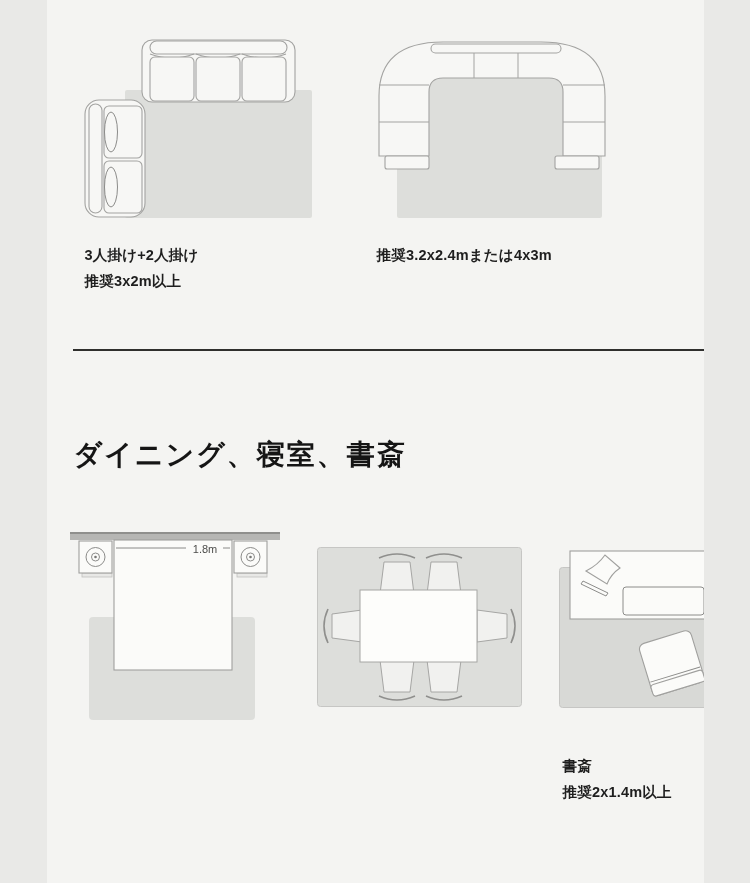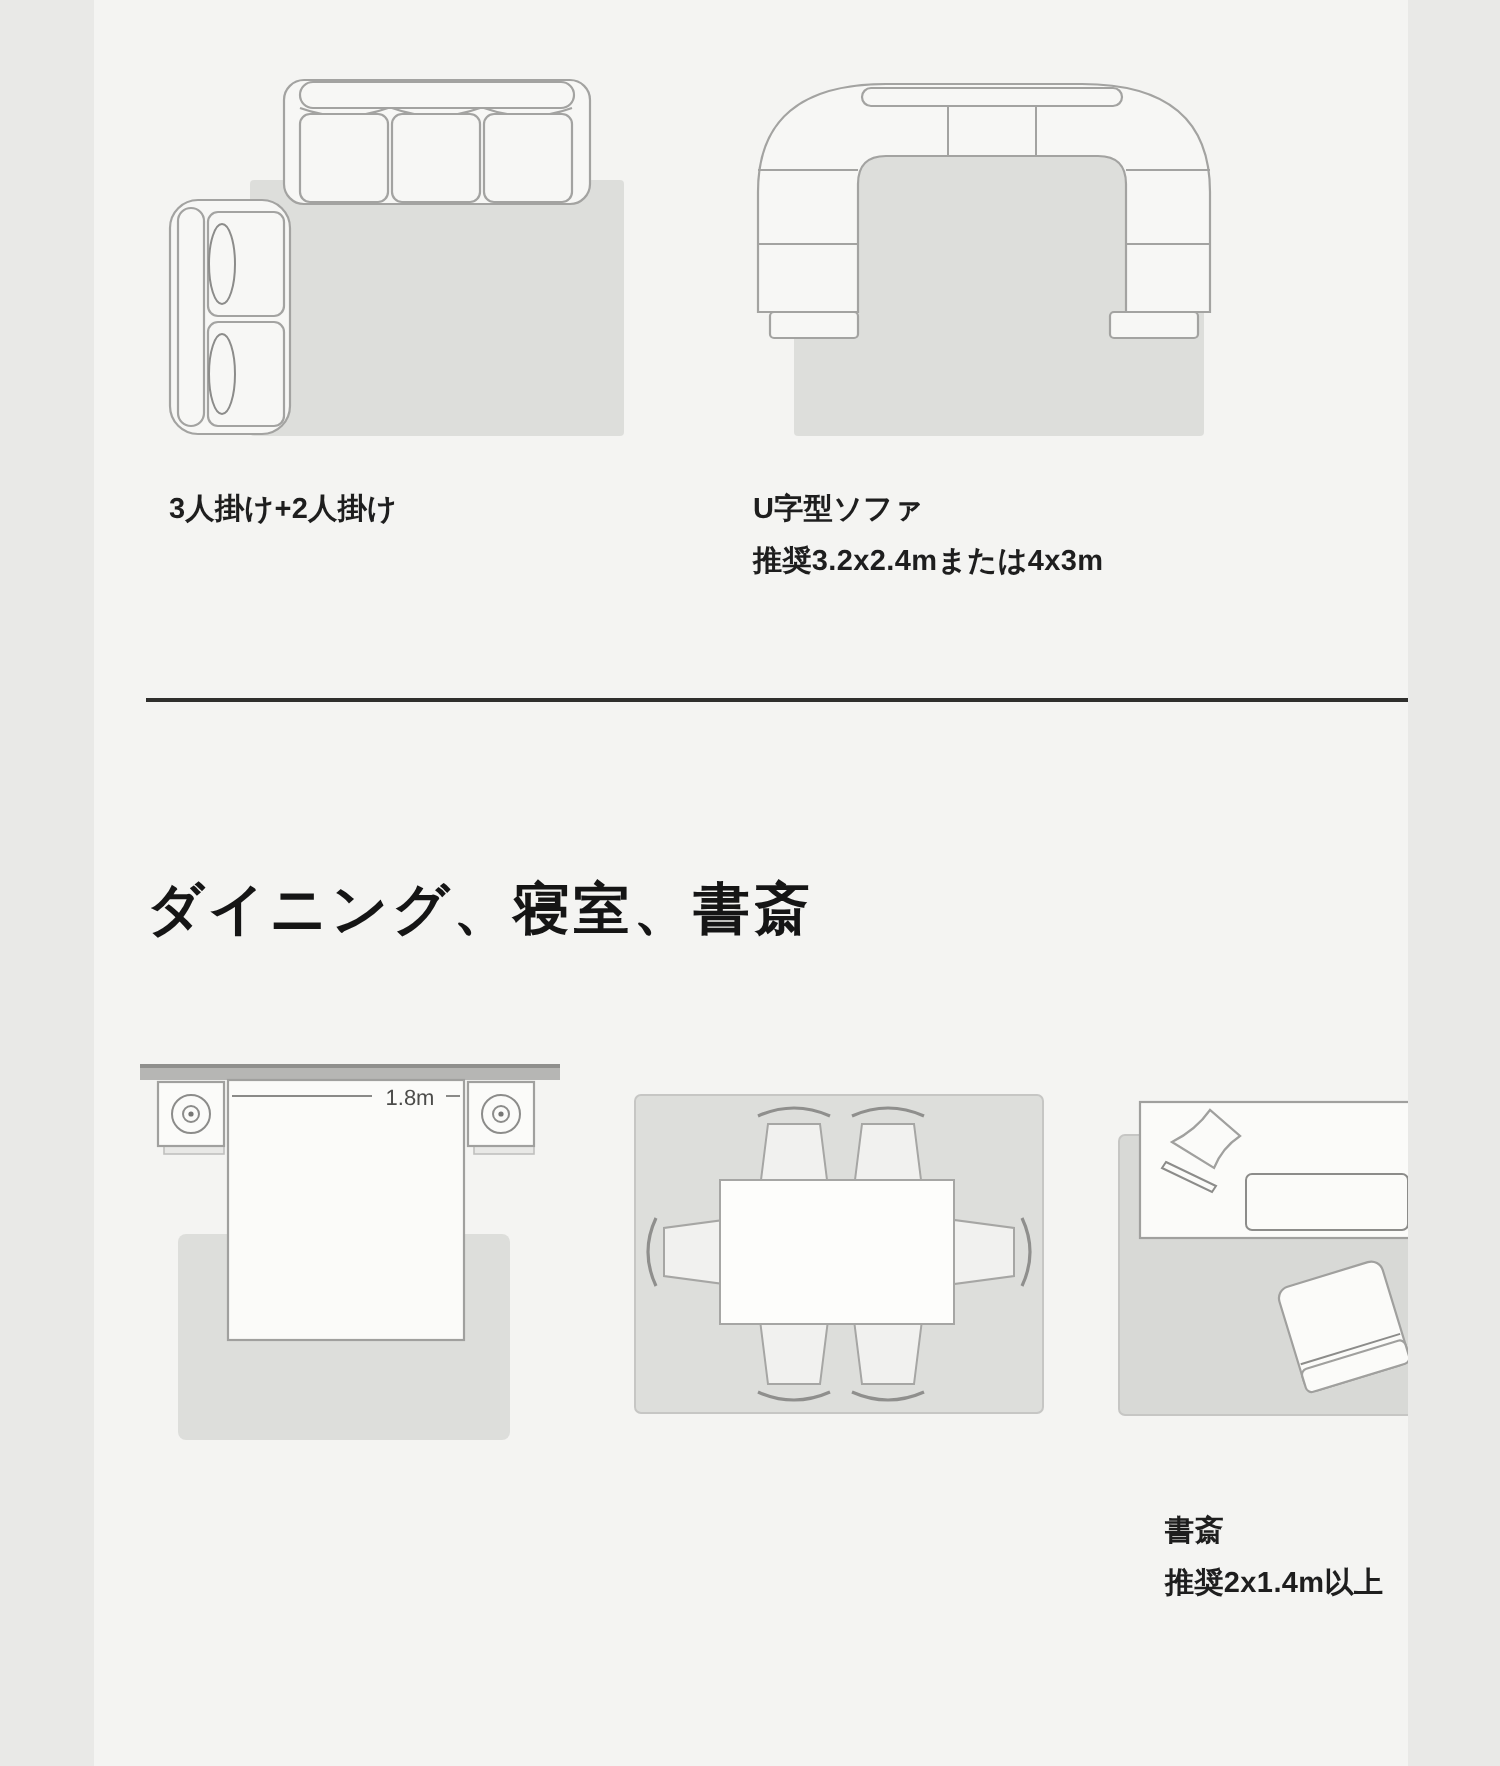--- a/index.html
+++ b/index.html
@@ -65,23 +65,23 @@
       <line x1="186" y1="47" x2="228" y2="47"></line>
       <line x1="2" y1="84" x2="52" y2="84"></line>
       <line x1="186" y1="84" x2="228" y2="84"></line>
       <rect x="8" y="118" width="44" height="13" rx="2"></rect>
       <rect x="178" y="118" width="44" height="13" rx="2"></rect>
     </g>
   </svg>
 
   <div class="caption" style="left:38px;top:242px">
     <div>3人掛け+2人掛け</div>
+    <div>推奨3x2m以上</div>
   </div>
   <div class="caption" style="left:330px;top:242px">
-    <div>U字型ソファ</div>
     <div>推奨3.2x2.4mまたは4x3m</div>
   </div>
 
   <div class="divider"></div>
   <h2 class="heading" style="margin:0">ダイニング、寝室、書斎</h2>
 
   <svg class="abs" style="left:23px;top:531px" width="210" height="191" viewBox="0 0 210 191">
     <rect class="wall" x="0" y="1" width="210" height="8"></rect>
     <rect class="wall-top" x="0" y="1" width="210" height="2"></rect>
     <g>
@@ -151,18 +151,18 @@
       <line x1="173" y1="22.5" x2="168.7" y2="29.8"></line>
       <line x1="171" y1="19" x2="162.5" y2="19"></line>
       <line x1="173" y1="15.5" x2="168.7" y2="8.2"></line>
       <line x1="177" y1="15.5" x2="181.3" y2="8.2"></line>
       <circle cx="175" cy="19" r="3.5" stroke-width="2" stroke="#6e6e6c"></circle>
     </g>
   </svg>
 
   <div class="caption" style="left:42px;top:753px">
   </div>
-  <div class="caption" style="left:536px;top:753px">
+  <div class="caption" style="left:516px;top:753px">
     <div>書斎</div>
     <div>推奨2x1.4m以上</div>
   </div>
 
 </div>
 
 </body></html>

